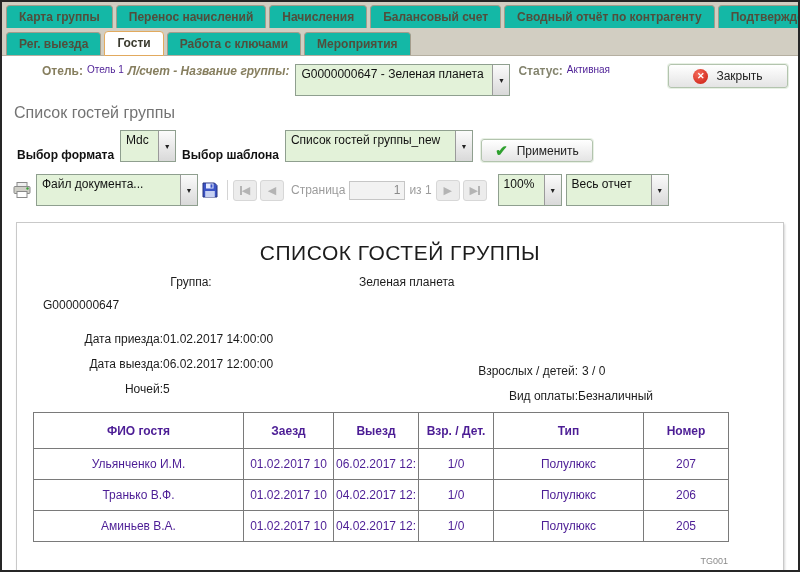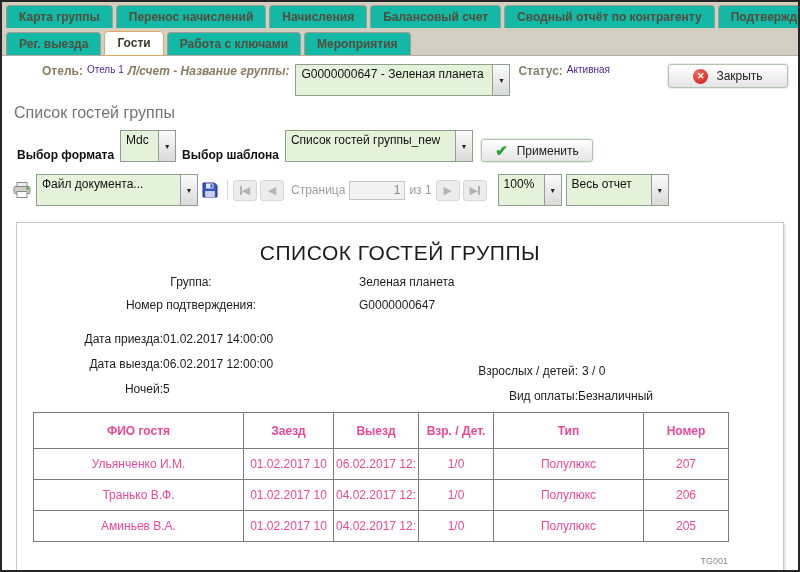--- a/index.html
+++ b/index.html
@@ -85,21 +85,21 @@
   .kv-center { margin-top:10px; font-size:12px; color:#1c1c1c; }
   .kv-center .row { display:flex; margin-bottom:9px; }
   .kv-center .kvl { width:316px; text-align:center; }
   .kv-center .kvv { margin-left:10px; }
   .details { position:relative; margin-top:20px; height:78px; font-size:12px; color:#1c1c1c; }
   .details .dl { display:flex; margin-bottom:11px; }
   .details .dlab { width:130px; text-align:right; }
   .details .right-col { position:absolute; left:420px; top:0;margin-top:32px; }
   .details .right-col .dlab { width:125px; }
   table.guests { border-collapse:collapse; table-layout:fixed; width:695px; margin-top:2px;
-    font-size:12px; color:#ec4899; }
+    font-size:12px; color:#4c1d95; }
   table.guests th, table.guests td {
     border:1px solid #7a7a7a; text-align:center; vertical-align:middle;
     overflow:hidden; white-space:nowrap; padding:0 1px;
   }
   table.guests th { height:36px; font-weight:bold; }
   table.guests td { height:31px; font-weight:normal; }
   .report-code { width:695px; text-align:right; font-size:9px; color:#8a8a8a; margin-top:14px; }
   
   .footer-bar { display:flex; justify-content:center; margin-top:14px; }
 </style>
@@ -203,21 +203,20 @@
 
   <div class="report-panel">
     <div class="report-title">СПИСОК ГОСТЕЙ ГРУППЫ</div>
 
     <div class="kv-center">
       <div class="row">
         <span class="kvl">Группа:</span>
         <span class="kvv">Зеленая планета</span>
       </div>
       <div class="row">
-        <span class="kvl">Номер подтверждения:</span>
         <span class="kvv">G0000000647</span>
       </div>
     </div>
 
     <div class="details">
       <div class="dl">
         <span class="dlab">Дата приезда:</span>
         <span>01.02.2017 14:00:00</span>
       </div>
       <div class="dl">

